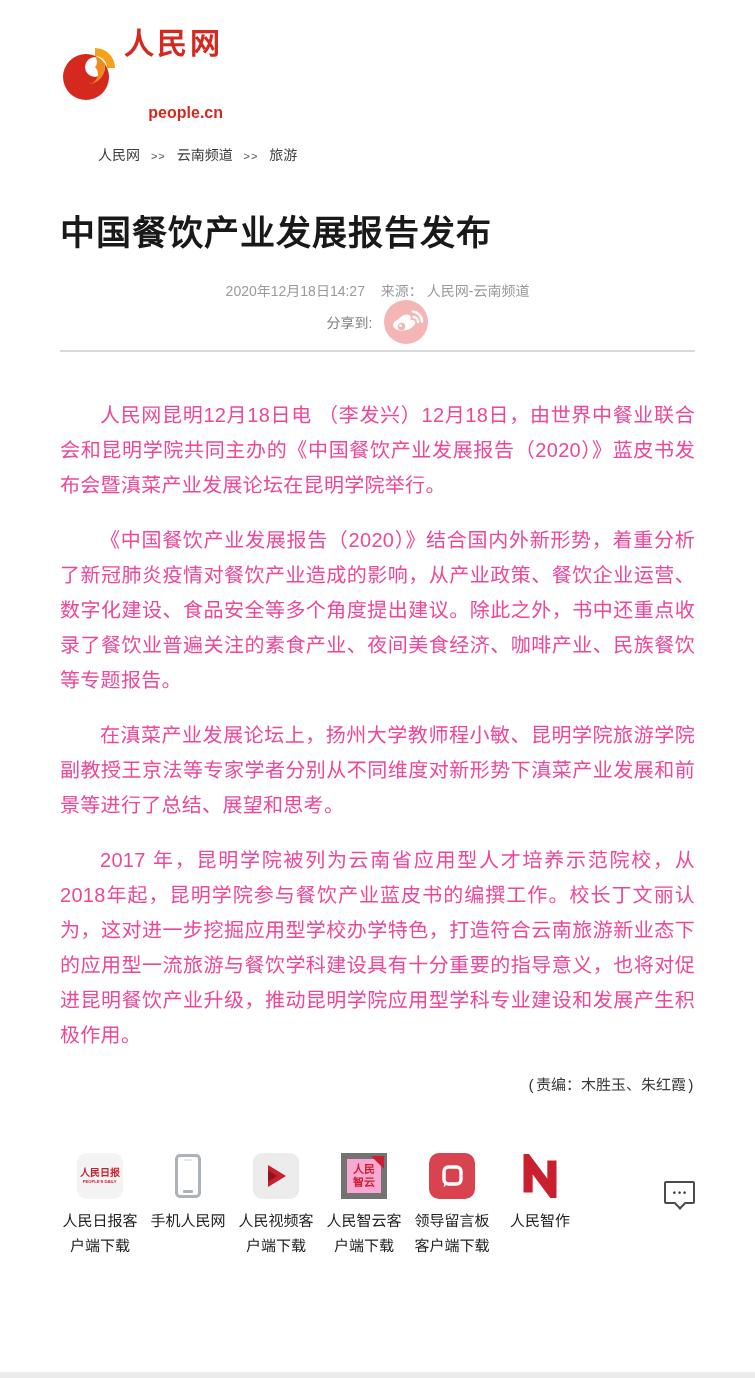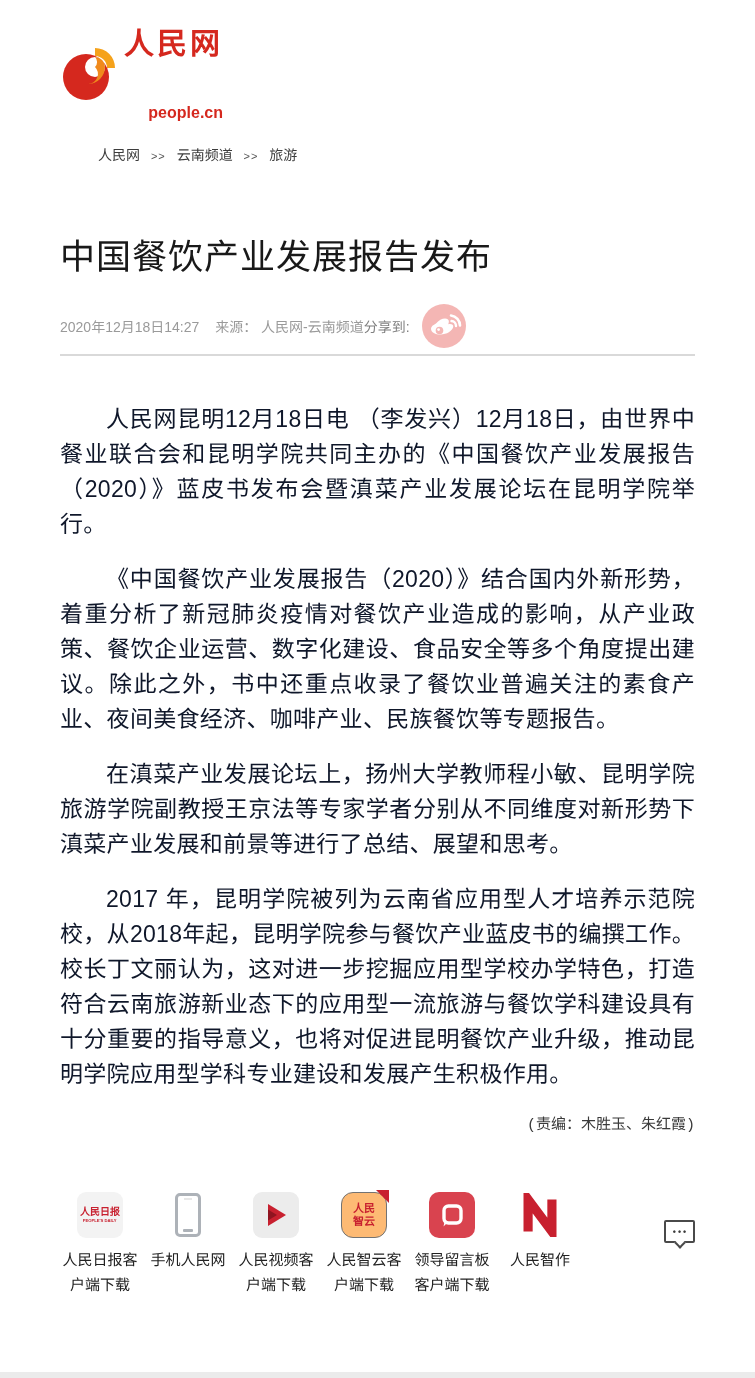--- a/index.html
+++ b/index.html
@@ -17,36 +17,36 @@
   .logo { display: flex; align-items: center; text-decoration: none; cursor: pointer; }
   .logo-text { margin-left: 6px; }
   .logo-cn { font-size: 30px; font-weight: 700; color: #d5281e; letter-spacing: 3px; line-height: 32px; }
   .logo-en { font-size: 16px; font-weight: 700; color: #d5281e; text-align: right; line-height: 18px; margin-top: 44px; }
   .breadcrumb { margin-left: 38px; padding-top: 22px; font-size: 14px; color: #3c3c3c; }
   .breadcrumb a { color: #3c3c3c; text-decoration: none; cursor: pointer; }
   .breadcrumb .sep { color: #555; font-size: 11px; margin: 0 7px; letter-spacing: 1px; }
 
   
   h1.article-title {
-    margin-top: 70px; font-size: 35px; line-height: 46px;
-    font-weight: 400; color: #191919; letter-spacing: 1px;
-  }
-  .meta-row { margin-top: 24px; display: flex; align-items: center; justify-content: flex-start; }
+    margin-top: 46px; font-size: 35px; line-height: 46px;
+    font-weight: 700; color: #191919; letter-spacing: 1px;
+  }
+  .meta-row { margin-top: 24px; display: flex; align-items: center; justify-content: space-between; flex-direction: column; }
   .meta-left { font-size: 14px; color: #9a9a9a; }
   .meta-left .date { margin-right: 12px; }
   .meta-left a.source { color: #9a9a9a; text-decoration: none; cursor: pointer; }
   .meta-right { display: flex; align-items: center; }
   .share-label { font-size: 14px; color: #808080; margin-right: 12px; }
   .weibo-btn { display: inline-block; width: 44px; height: 44px; cursor: pointer; }
   .divider { border-bottom: 2px solid #d9d9d9; margin-top: 6px; }
 
   
   article { padding-top: 46px; }
   article p.body-p {
-    font-size: 23px; line-height: 35px; color: #0f172a;
+    font-size: 20px; line-height: 35px; color: #ec4899;
     text-align: justify; text-indent: 2em; margin-bottom: 20px;
     letter-spacing: 0.3px;
   }
   p.editor { text-align: right; font-size: 15px; color: #3a3a3a; margin-top: 16px; font-family: Liberation Mono, monospace; }
 
   
   .apps-row { margin-top: 58px; display: flex; align-items: flex-start; position: relative; }
   .app { width: 80px; margin-right: 8px; text-align: center; cursor: pointer; }
   .app-iconbox { height: 46px; display: flex; align-items: center; justify-content: center; }
   .app-label { margin-top: 9px; font-size: 15px; line-height: 25px; color: #222; white-space: pre-line; }
@@ -58,21 +58,21 @@
   .daily-cn { color: #c8202f; font-size: 10px; font-weight: 700; white-space: nowrap; line-height: 11px; }
   .daily-en { color: #c8202f; font-size: 8px; font-weight: 700; white-space: nowrap; transform: scale(0.52); line-height: 8px; }
 
   .icon-phone { width: 26px; height: 44px; border: 3px solid #adb2b8; border-radius: 5px; background: #fff; position: relative; }
   .icon-phone:after { content: ""; position: absolute; bottom: 2px; left: 50%; transform: translateX(-50%); width: 10px; height: 3px; background: #adb2b8; border-radius: 1px; }
   .icon-phone:before { content: ""; position: absolute; top: 2px; left: 50%; transform: translateX(-50%); width: 8px; height: 2px; background: #e8e8e8; }
 
   .icon-video { width: 46px; height: 46px; background: #ececec; border-radius: 9px; display: flex; align-items: center; justify-content: center; }
 
   .icon-zhiyun {
-    width: 46px; height: 46px; background: #fdba74; border: 1px solid #737373; border-radius: 12px;
+    width: 46px; height: 46px; background: #f9a8d4; border: 6px solid #737373; border-radius: 0;
     position: relative; display: flex; align-items: center; justify-content: center; overflow: visible;
   }
   .zy-text { color: #c8202f; font-weight: 700; font-size: 11px; line-height: 13px; white-space: pre-line; }
   .zy-ribbon { position: absolute; top: -3px; right: -3px; width: 0; height: 0; border-top: 13px solid #c8202f; border-left: 13px solid transparent; }
 
   .icon-board { width: 46px; height: 46px; background: #d9434f; border-radius: 10px; display: flex; align-items: center; justify-content: center; }
   .icon-zhizuo { width: 46px; height: 46px; display: flex; align-items: center; justify-content: center; }
 
   .more-bubble {
     margin-left: auto; margin-top: 28px; position: relative;

